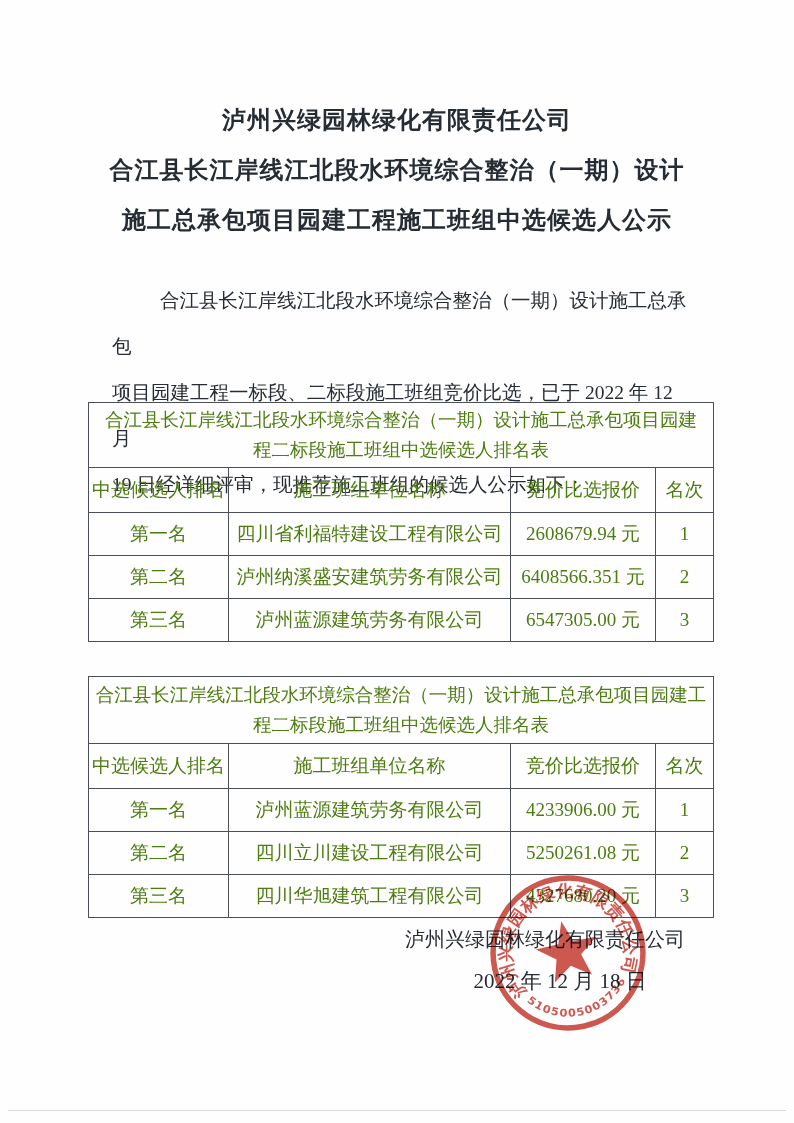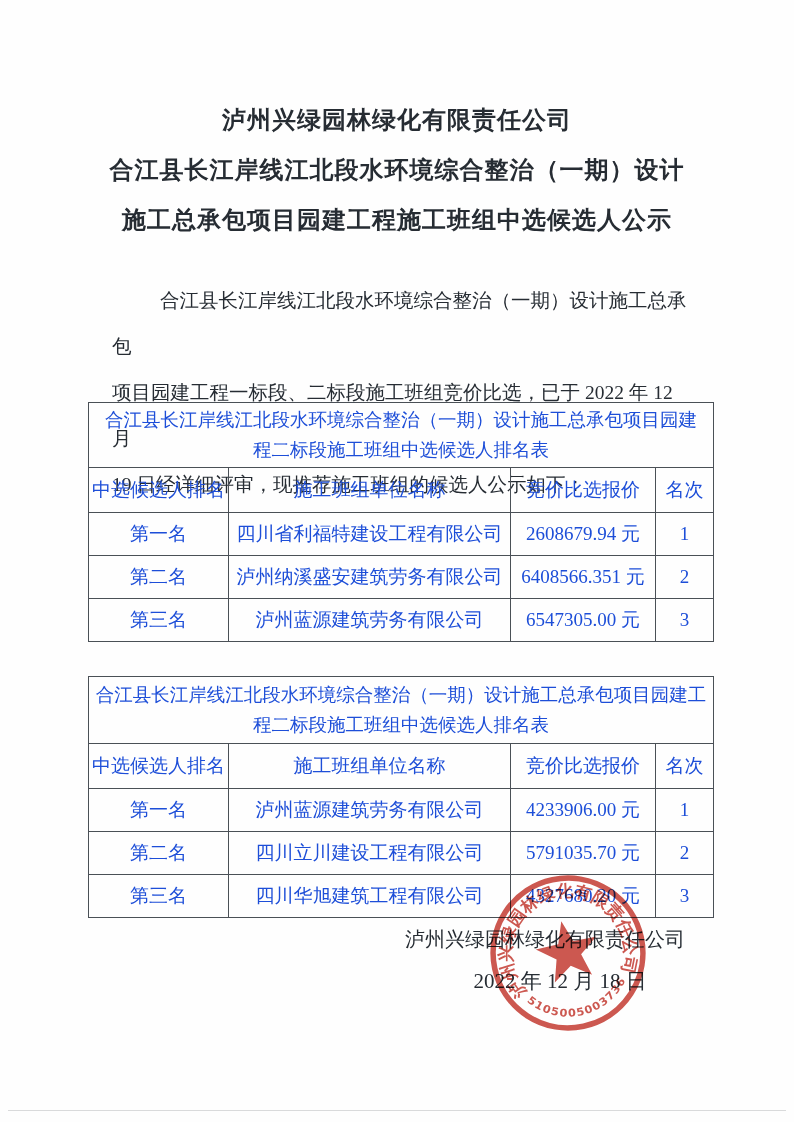--- a/index.html
+++ b/index.html
@@ -31,21 +31,21 @@
     line-height: 46px;
   }
   .intro-line-1 { text-indent: 48px; }
   .rank-table {
     position: absolute;
     left: 88px;
     width: 625px;
     border-collapse: collapse;
     table-layout: fixed;
     font-size: 19px;
-    color: #1d4ed8;
+    color: #4d7c0f;
   }
   .table-1 { top: 402px; }
   .table-2 { top: 676px; }
   .rank-table td, .rank-table th {
     border: 1.5px solid #4a5056;
     text-align: center;
     vertical-align: middle;
     font-weight: normal;
     padding: 0 2px;
     overflow: hidden;
@@ -167,21 +167,21 @@
       </tr>
       <tr class="data-row">
         <td>第一名</td>
         <td>泸州蓝源建筑劳务有限公司</td>
         <td>4233906.00 元</td>
         <td>1</td>
       </tr>
       <tr class="data-row">
         <td>第二名</td>
         <td>四川立川建设工程有限公司</td>
-        <td>5791035.70 元</td>
+        <td>5250261.08 元</td>
         <td>2</td>
       </tr>
       <tr class="data-row">
         <td>第三名</td>
         <td>四川华旭建筑工程有限公司</td>
         <td>4327680.20 元</td>
         <td>3</td>
       </tr>
     </tbody>
   </table>

